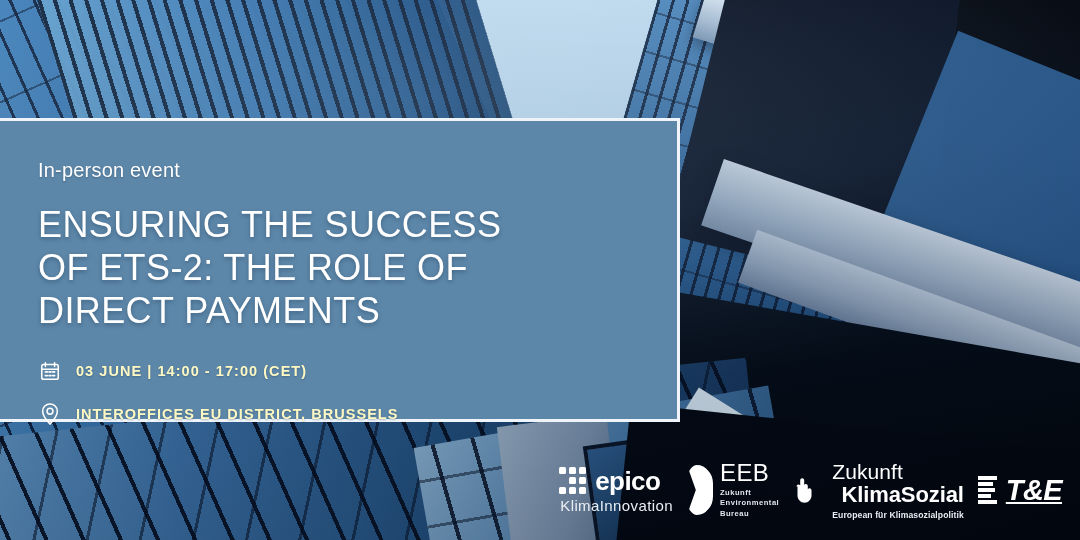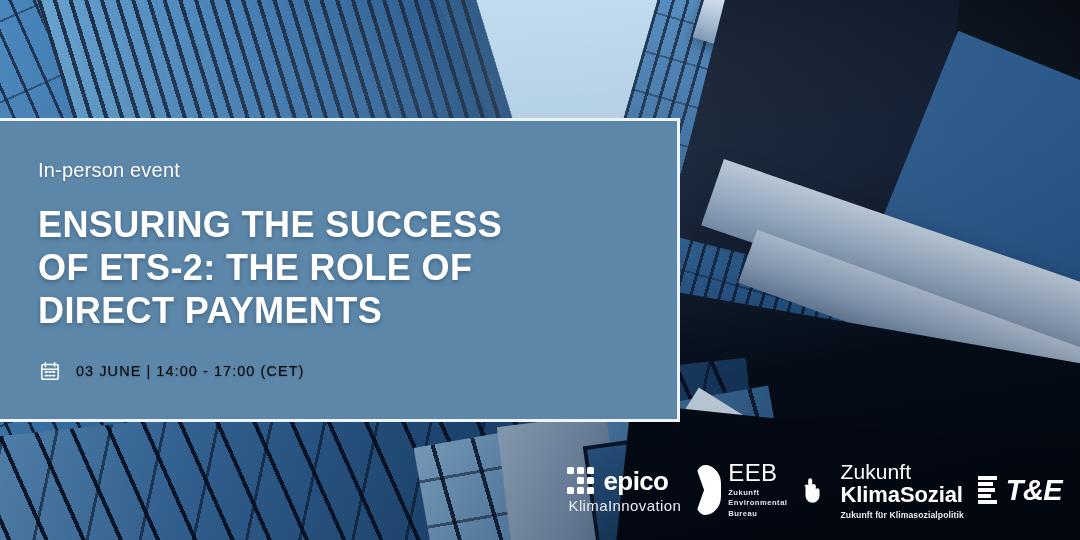--- a/index.html
+++ b/index.html
@@ -177,41 +177,41 @@
     font-size:20px;
     font-weight:400;
     letter-spacing:.2px;
     text-shadow:0 1px 2px rgba(16,40,66,.35);
   }
   .headline {
     margin-top:22px;
     color:#ffffff;
     font-size:36px;
     line-height:1.19;
-    font-weight:700;
+    font-weight:400;
     letter-spacing:.4px;
     text-transform:uppercase;
     text-shadow:0 2px 4px rgba(18,44,70,.38);
   }
   .meta { margin-top:26px; }
   .meta-row {
     display:flex;
     align-items:center;
     gap:14px;
     margin-bottom:17px;
   }
   .meta-icon {
     width:24px; height:26px;
     flex:0 0 24px;
     display:flex; align-items:center; justify-content:center;
   }
   .meta-text {
-    color:#000000;
+    color:#fef9c3;
     font-size:14.5px;
-    font-weight:400;
+    font-weight:700;
     letter-spacing:1.05px;
     text-transform:uppercase;
     text-shadow:0 1px 2px rgba(16,40,66,.3);
     white-space:nowrap;
   }
 
   
   .logos {
     position:absolute;
     right:18px; bottom:14px;
@@ -255,30 +255,31 @@
   .eeb-sub {
     color:#dfe7ee; font-size:7.6px; font-weight:700; letter-spacing:.5px;
     line-height:1.34; margin-top:3px; text-transform:none;
   }
 
   
   .zks { align-items:center; gap:9px; }
   .zks-mark { width:30px; height:30px; }
   .zks-txt { display:flex; flex-direction:column; line-height:1; }
   .zks-l1 { color:#fff; font-size:21px; font-weight:400; letter-spacing:.1px; }
-  .zks-l2 { color:#fff; font-size:22px; font-weight:700; letter-spacing:-.1px; margin-top:2px; }
+  .zks-l2 { color:#fff; font-size:22px; font-weight:700; letter-spacing:-.1px; margin-top:2px;text-align:right; }
   .zks-l3 { color:#e7edf3; font-size:8.6px; font-weight:700; letter-spacing:.1px; margin-top:5px; }
 
   
   .te { align-items:center; gap:9px; }
   .te-bars { display:flex; flex-direction:column; gap:2.5px; align-items:flex-start; }
   .te-bars i { display:block; height:3.6px; background:#fff; }
   .te-word {
     color:#fff; font-size:29px; font-weight:700; font-style:italic; letter-spacing:-.6px;
     line-height:1;
+    text-decoration:underline;
   }
 </style>
 </head>
 <body>
 
 <div id="banner">
 
   <div class="photo">
     <div class="sky"></div>
     <div class="tower-left"></div>
@@ -316,20 +317,29 @@
         <span class="meta-icon">
           <svg width="22" height="22" viewBox="0 0 24 24" fill="none" stroke="#ffffff" stroke-width="1.7" stroke-linecap="round">
             <rect x="3" y="5" width="18" height="16" rx="2"></rect>
             <path d="M7 3v4M17 3v4M3 10h18"></path>
             <path d="M7 13h2M11 13h2M15 13h2M7 17h2M11 17h2M15 17h2" stroke-width="1.9"></path>
           </svg>
         </span>
         <span class="meta-text">03 JUNE  |  14:00 - 17:00 (CET)</span>
       </div>
 
+      <div class="meta-row">
+        <span class="meta-icon">
+          <svg width="22" height="24" viewBox="0 0 24 26" fill="none" stroke="#ffffff" stroke-width="1.7" stroke-linecap="round" stroke-linejoin="round">
+            <path d="M12 24c0 0 8-8.4 8-14a8 8 0 1 0-16 0c0 5.6 8 14 8 14z"></path>
+            <circle cx="12" cy="10" r="3.2"></circle>
+          </svg>
+        </span>
+        <span class="meta-text">INTEROFFICES EU DISTRICT, BRUSSELS</span>
+      </div>
 
     </div>
   </div>
 
   <div class="logos">
 
     <div class="logo epico">
       <div class="epico-top">
         <div class="epico-grid">
           <i></i>
@@ -361,21 +371,21 @@
 
     <div class="logo zks">
       <span class="zks-mark">
         <svg width="30" height="30" viewBox="0 0 30 30" fill="#ffffff">
           <path d="M3.5 11.5c0-1.2.9-2.1 2-2.1.7 0 1.3.3 1.7.9V5.3c0-1.2.9-2.1 2-2.1s2 .9 2 2.1v4.6c.3-.5.9-.9 1.6-.9 1.1 0 2 .9 2 2.1v3.1c.4-.6 1-1 1.7-1 1.1 0 2 .9 2 2.1v5.2c0 4-3.1 7.2-7 7.2s-7-3.2-7-7.2V11.5z"></path>
         </svg>
       </span>
       <span class="zks-txt">
         <span class="zks-l1">Zukunft</span>
         <span class="zks-l2">KlimaSozial</span>
-        <span class="zks-l3">Zukunft für Klimasozialpolitik</span>
+        <span class="zks-l3">European für Klimasozialpolitik</span>
       </span>
     </div>
 
     <div class="logo te">
       <span class="te-bars">
         <i style="width:19px"></i>
         <i style="width:15px"></i>
         <i style="width:17px"></i>
         <i style="width:13px"></i>
         <i style="width:19px"></i>

